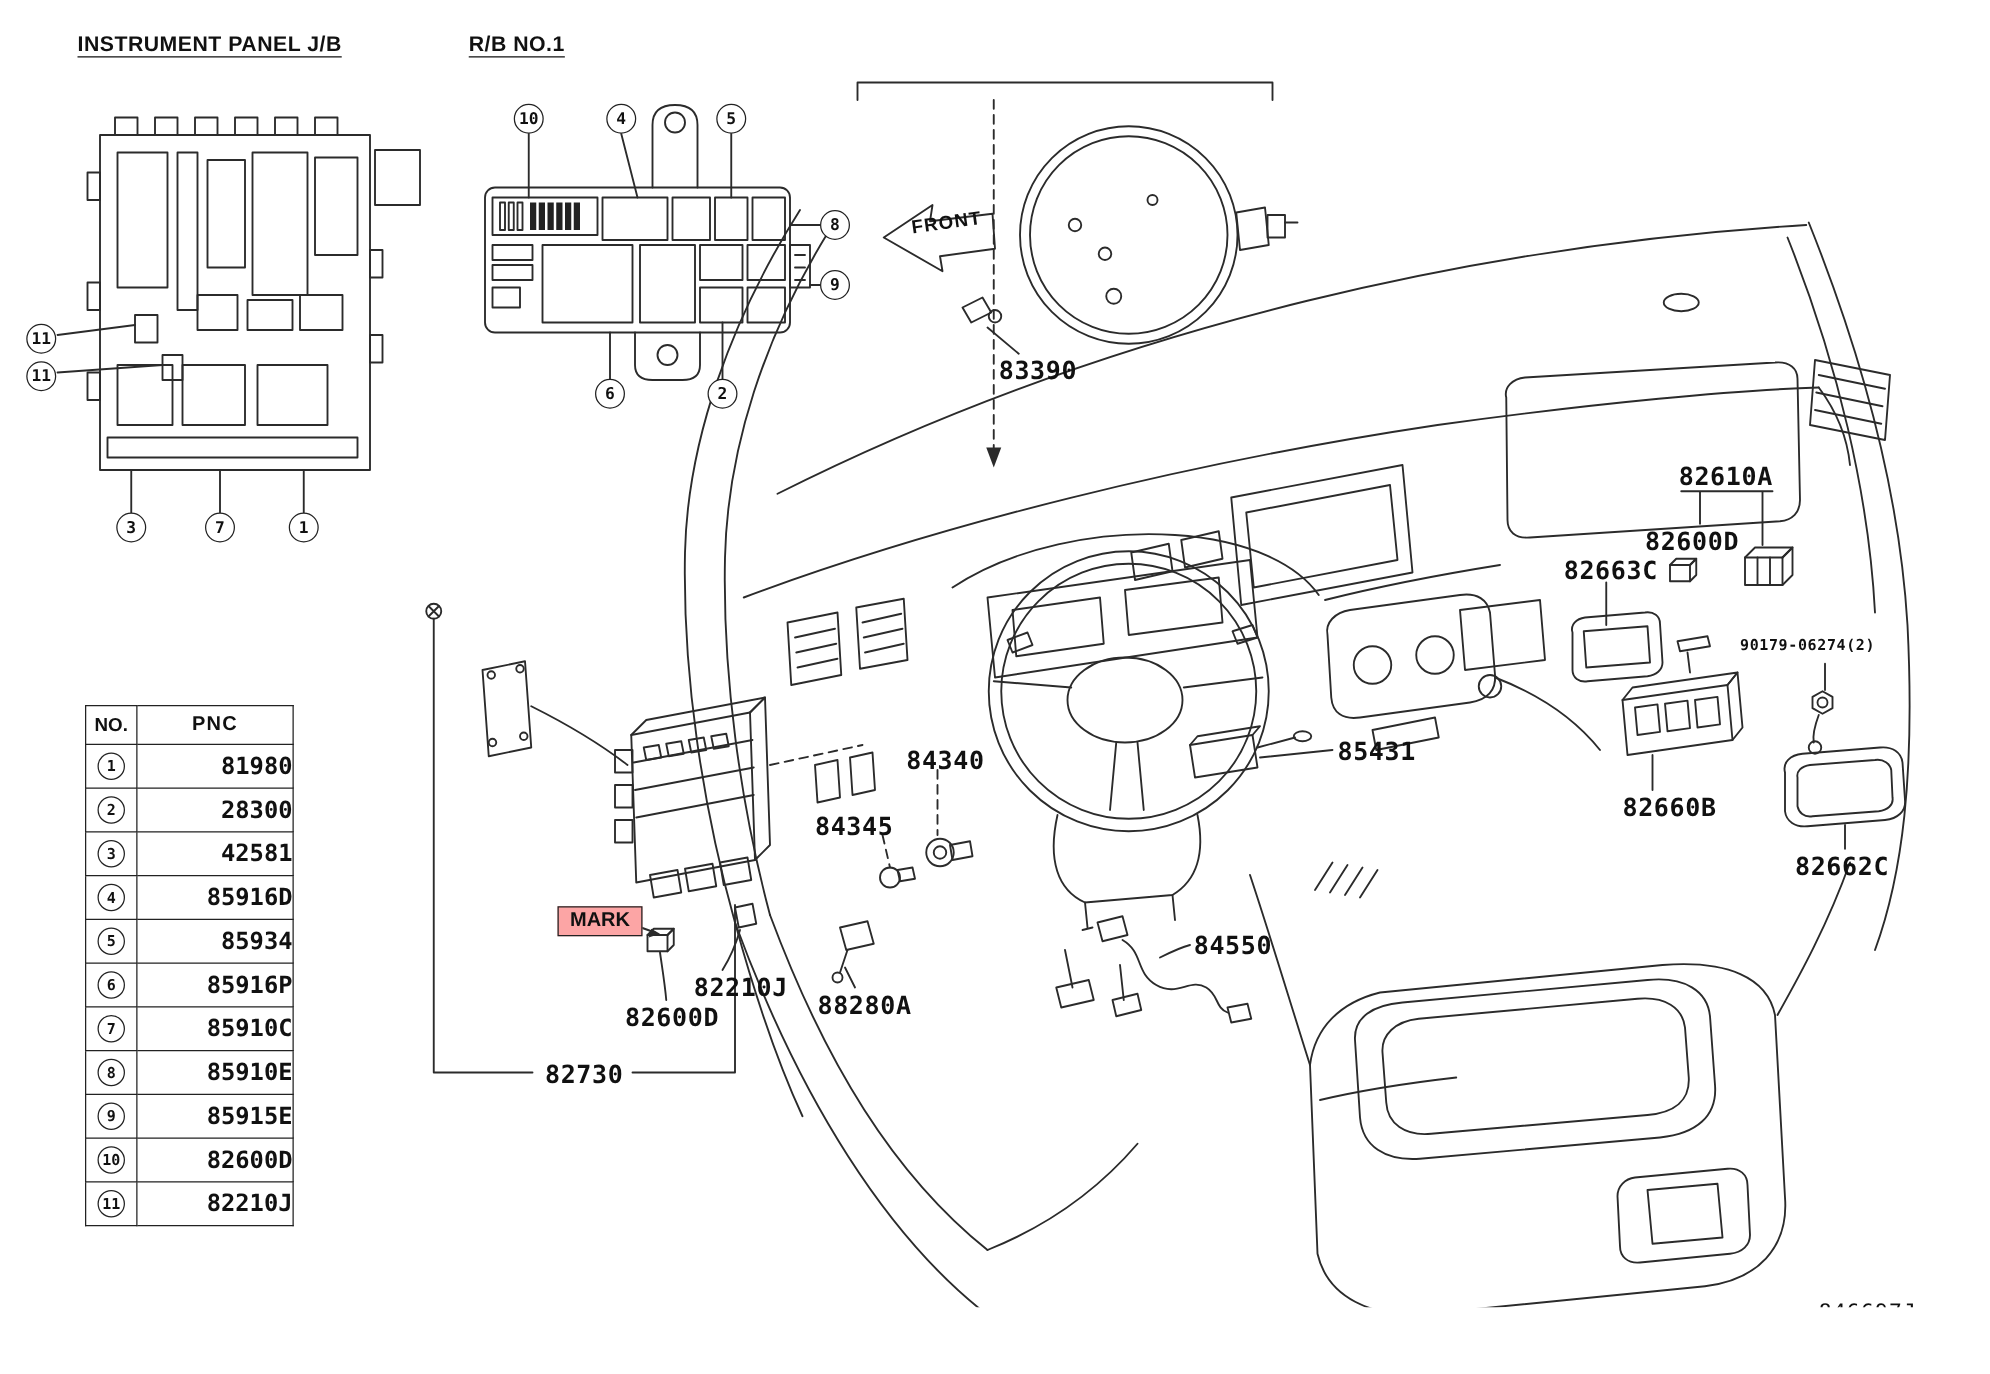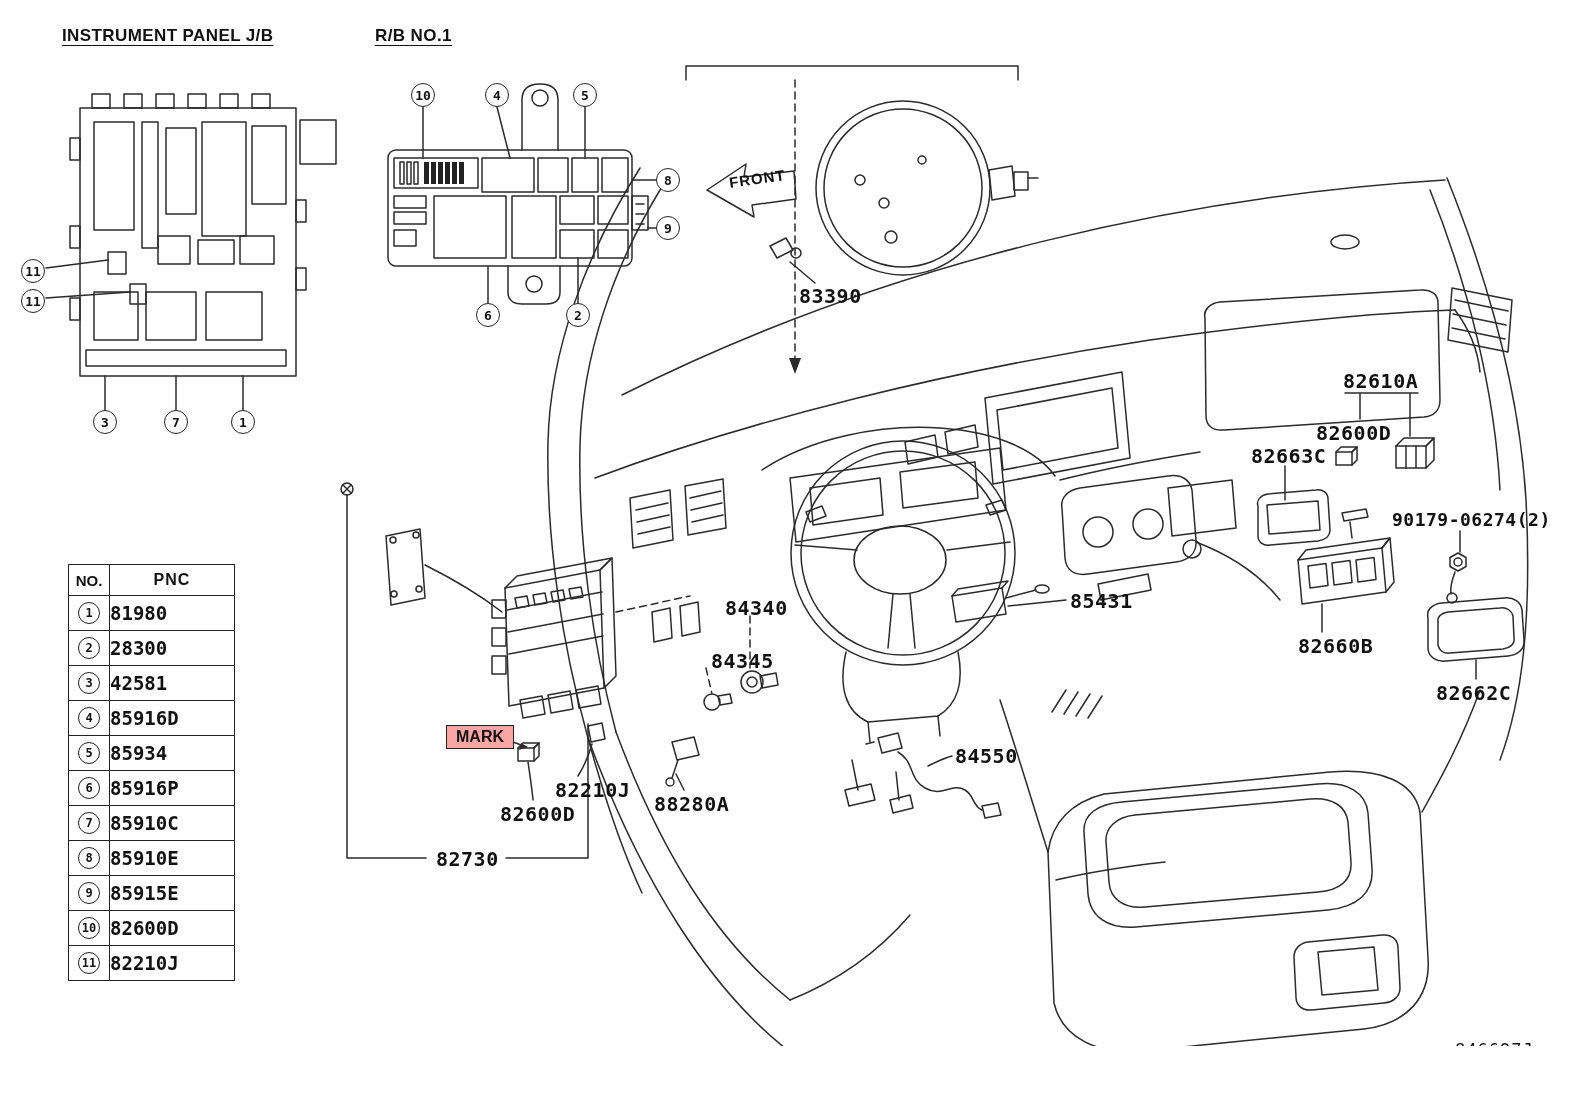--- a/index.html
+++ b/index.html
@@ -11,41 +11,41 @@
   .dash { stroke-dasharray:7 5; }
   .sec-title {
     position:absolute; font:bold 17px "Liberation Sans",sans-serif;
     letter-spacing:.4px; text-decoration:underline; text-underline-offset:4px;
     white-space:nowrap;
   }
   .plabel {
     position:absolute; font:bold 20px "DejaVu Sans Mono",monospace;
     white-space:nowrap; letter-spacing:.5px;
   }
-  .plabel.small { font-size:18px; }
+  .plabel.small { font-size:12px; }
   .front-label {
     position:absolute; font:bold 15px "Liberation Sans",sans-serif;
     transform:rotate(-8deg); letter-spacing:1px;
   }
   .callout {
     position:absolute; width:24px; height:24px; box-sizing:border-box;
     border:1.7px solid #222; border-radius:50%; background:#fff;
     display:flex; align-items:center; justify-content:center;
     font:bold 13px "DejaVu Sans Mono",monospace;
   }
   .mark-box {
     position:absolute; border:1.7px solid #222; background:#fca5a5;
     padding:2px 9px; font:bold 16px "Liberation Sans",sans-serif;
   }
   .parts-table { position:absolute; left:68px; top:528px; border-collapse:collapse; background:#fff;margin-top:36px; }
   .parts-table th, .parts-table td { border:1.7px solid #222; padding:0; }
   .parts-table th.no-col  { width:40px; height:30px; font:bold 15px "Liberation Sans",sans-serif; }
   .parts-table th.pnc-col { width:124px; font:bold 16px "Liberation Sans",sans-serif; letter-spacing:1px; }
   .parts-table td.no-cell  { height:34px; text-align:center; vertical-align:middle; }
-  .parts-table td.pnc-cell { font:bold 19px "DejaVu Sans Mono",monospace; text-align:left; }
+  .parts-table td.pnc-cell { font:bold 19px "DejaVu Sans Mono",monospace; text-align:right; }
   .tbl-callout {
     display:inline-flex; width:22px; height:22px; box-sizing:border-box;
     border:1.6px solid #222; border-radius:50%;
     align-items:center; justify-content:center;
     font:bold 12px "DejaVu Sans Mono",monospace;
   }
   .diagram-code { position:absolute; font:17px "DejaVu Sans Mono",monospace; letter-spacing:1px; }
 </style>
 </head>
 <body>
@@ -356,21 +356,21 @@
 
   <div class="plabel" style="left:799px; top:284px">83390</div>
   <div class="plabel" style="left:1343px; top:369px">82610A</div>
   <div class="plabel" style="left:1316px; top:421px">82600D</div>
   <div class="plabel" style="left:1251px; top:444px">82663C</div>
   <div class="plabel small" style="left:1392px; top:509px">90179-06274(2)</div>
   <div class="plabel" style="left:1070px; top:589px">85431</div>
   <div class="plabel" style="left:1298px; top:634px">82660B</div>
   <div class="plabel" style="left:1436px; top:681px">82662C</div>
   <div class="plabel" style="left:725px; top:596px">84340</div>
-  <div class="plabel" style="left:711px; top:649px">84345</div>
+  <div class="plabel" style="left:652px; top:649px">84345</div>
   <div class="plabel" style="left:955px; top:744px">84550</div>
   <div class="plabel" style="left:654px; top:792px">88280A</div>
   <div class="plabel" style="left:555px; top:778px">82210J</div>
   <div class="plabel" style="left:500px; top:802px">82600D</div>
   <div class="plabel" style="left:436px; top:847px">82730</div>
 
   <div class="mark-box" style="left:446px; top:725px">MARK</div>
 
   <div class="diagram-code" style="left:1455px; top:1040px">846697J</div>
 

